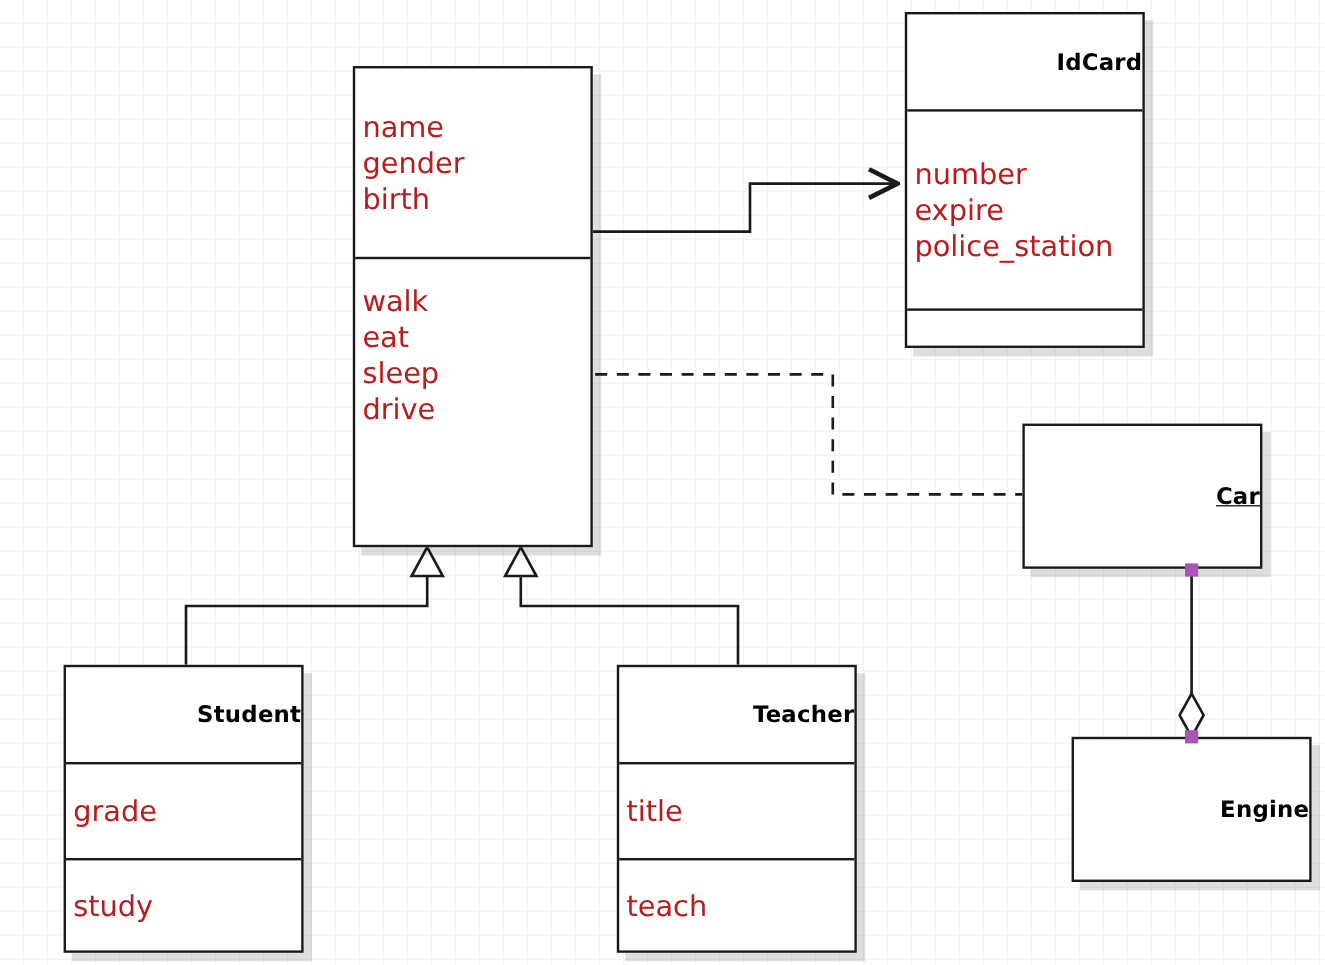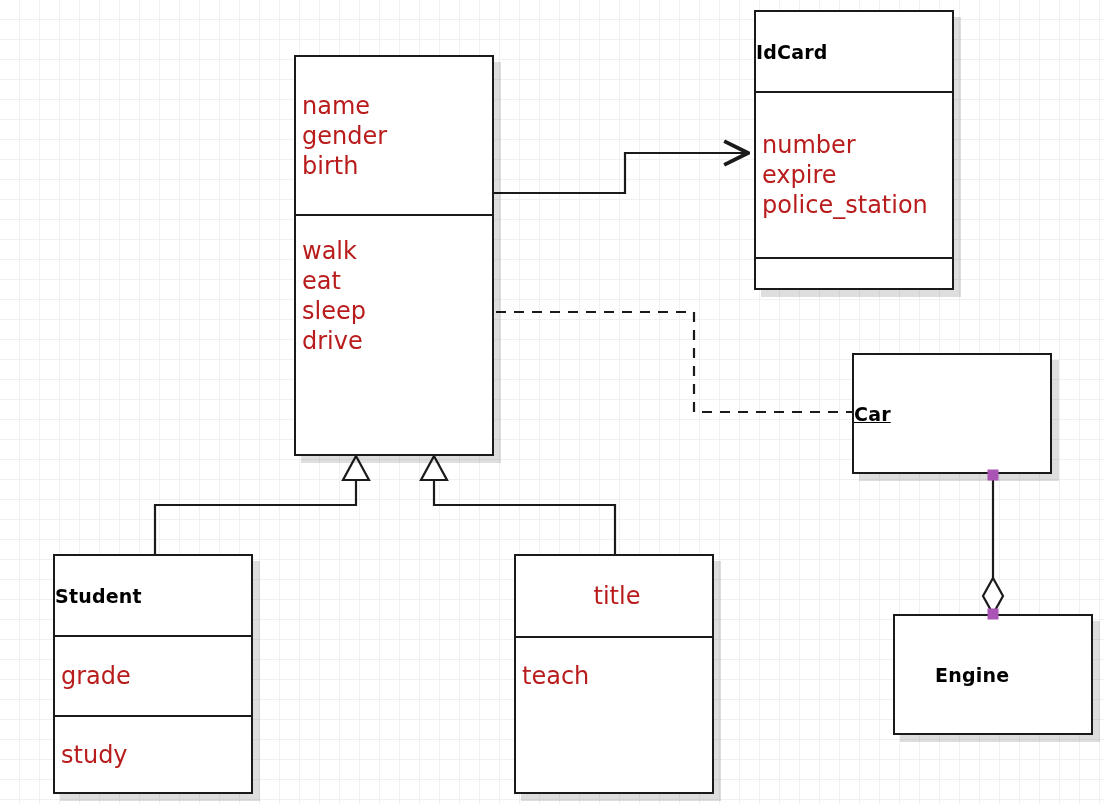--- a/index.html
+++ b/index.html
@@ -42,21 +42,21 @@
     box-sizing: border-box;
     position: relative;
     overflow: hidden;
   }
   .compartment + .compartment {
     border-top: 2px solid #1a1a1a;
   }
   .cls-title {
     display: flex;
     align-items: center;
-    justify-content: flex-start;
+    justify-content: flex-end;
     font-weight: bold;
     font-size: 19px;
     color: #000000;
     letter-spacing: 0.2px;
   }
   .cls-body {
     display: flex;
     flex-direction: column;
     justify-content: center;
     padding-left: 6px;
@@ -155,21 +155,24 @@
     </div>
     <div class="compartment cls-body" style="height:80px;">
       <div class="member">grade</div>
     </div>
     <div class="compartment cls-body" style="height:77px;">
       <div class="member">study</div>
     </div>
   </div>
 
   <div class="uml-class" style="left:514px; top:554px; width:200px; height:240px;">
-    <div class="compartment cls-body" style="height:80px;text-align:center;">
+    <div class="compartment cls-title" style="height:79px;">
+      <span>Teacher</span>
+    </div>
+    <div class="compartment cls-body" style="height:80px;">
       <div class="member">title</div>
     </div>
     <div class="compartment cls-body" style="height:77px;">
       <div class="member">teach</div>
     </div>
   </div>
 
   <div class="handle" style="left:993px; top:475px;"></div>
   <div class="handle" style="left:993px; top:614px;"></div>
 

